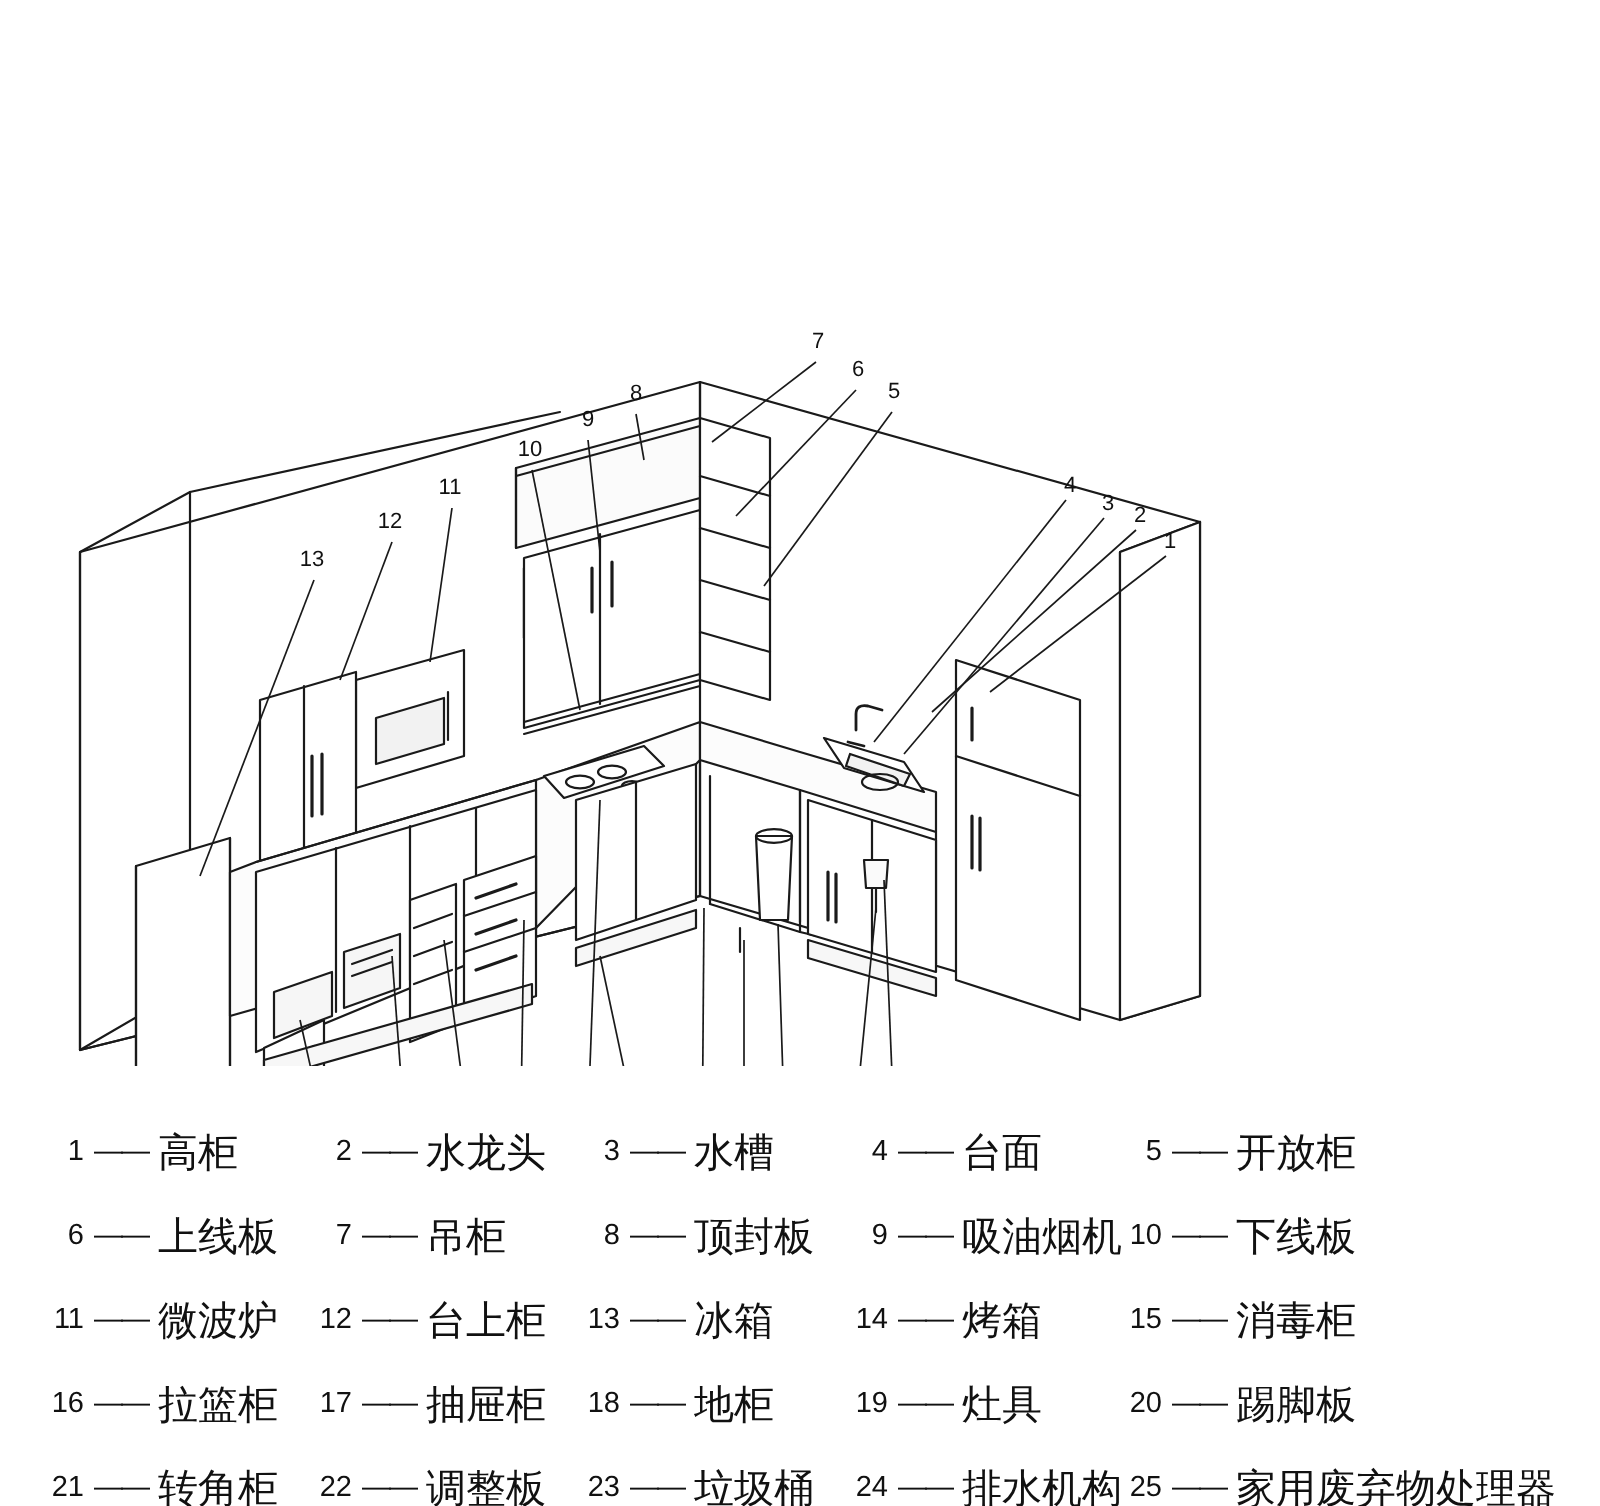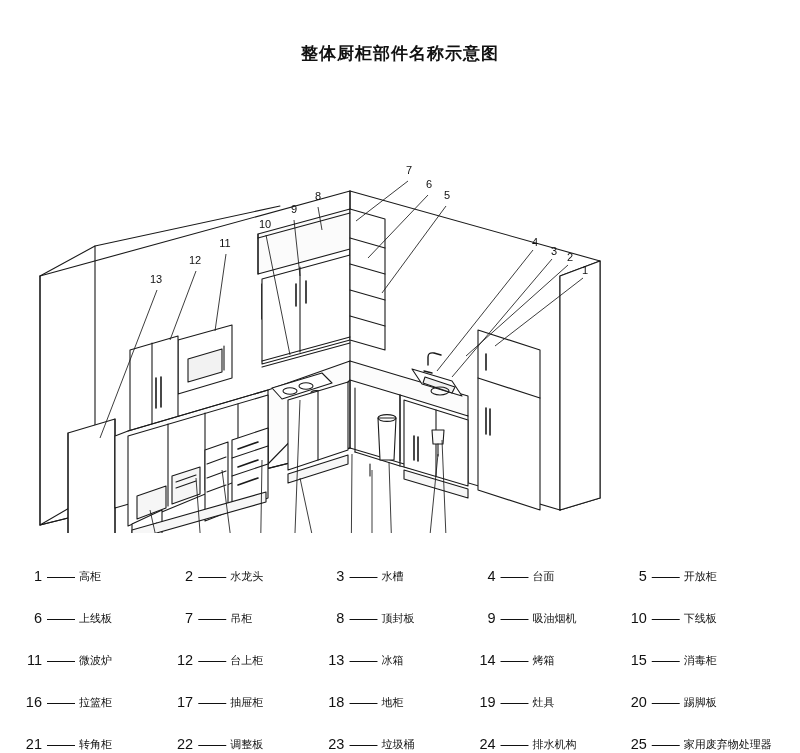--- a/index.html
+++ b/index.html
@@ -61,34 +61,33 @@
     min-width: 20px;
     text-align: right;
     font-size: 14.5px;
   }
   .legend-dash {
     margin: 0 5px;
     letter-spacing: -1px;
     color: #111;
   }
   .legend-label {
-    font-size: 11px;
+    font-size: 20px;
   }
   .cal-num {
     font-size: 11px;
     fill: #111;
     font-family: "Liberation Sans", sans-serif;
   }
 </style>
 </head>
 <body>
 
 <div id="page">
 
-  <div id="title">整体厨柜部件名称示意图</div>
 
   <div id="figure">
     <svg width="800" height="455" viewBox="0 0 800 455" xmlns="http://www.w3.org/2000/svg">
       <g fill="none" stroke="#1a1a1a" stroke-width="1.1" stroke-linejoin="round" stroke-linecap="round">
 
         <path d="M40 198 L95 168 L95 415 L40 447 Z" fill="#ffffff"></path>
         <path d="M95 168 L280 128"></path>
 
         <path d="M40 198 L350 113 L350 236"></path>
         <path d="M40 198 L40 447 L350 370"></path>

